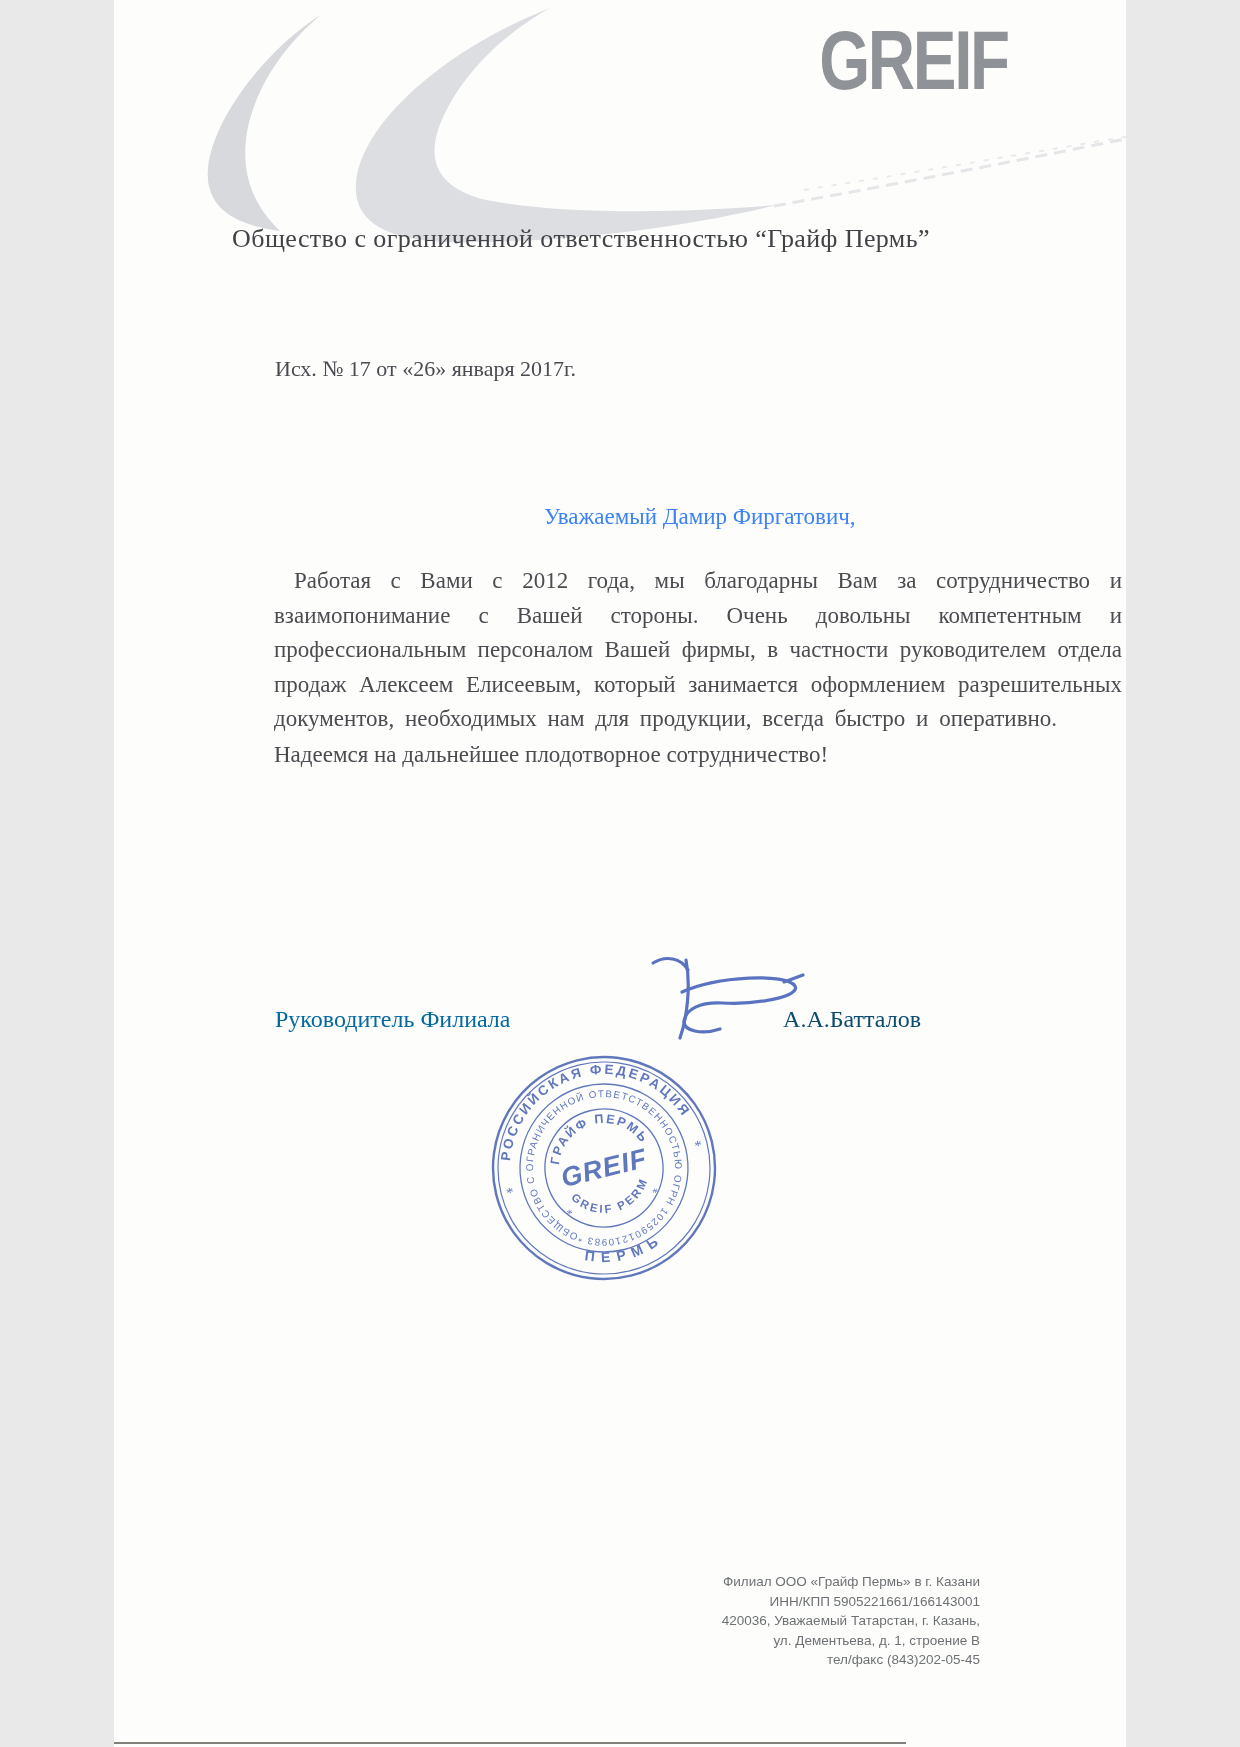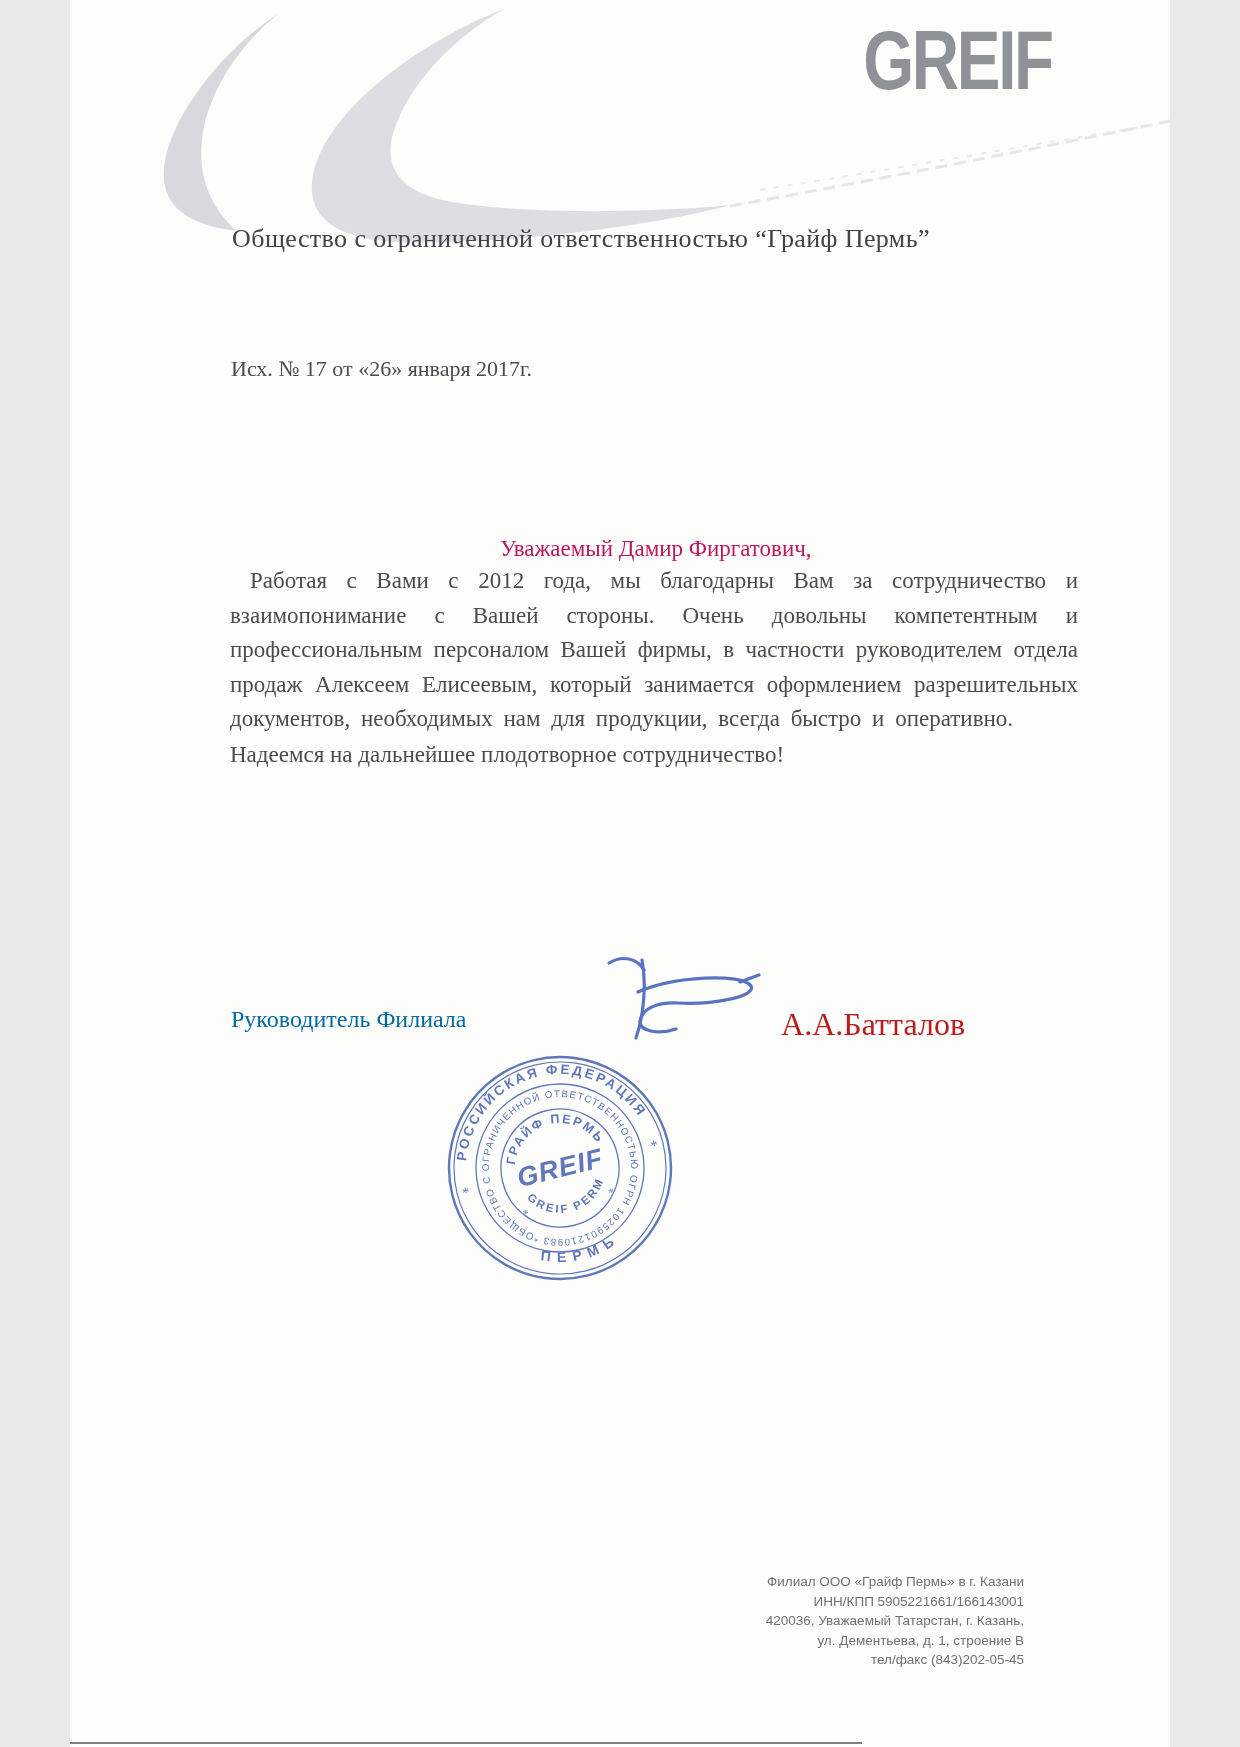--- a/index.html
+++ b/index.html
@@ -1,18 +1,18 @@
 <!DOCTYPE html>
 <html><head>
 <meta charset="utf-8">
 <style>
   html,body{margin:0;padding:0;background:#e9e9e9;}
   .page{
     position:relative;
-    width:1100px;height:1747px;
+    width:1012px;height:1747px;
     background:#fdfdfc;
     margin:0 auto;
     overflow:hidden;
     font-family:"Liberation Serif", serif;
     color:#47484c;
   }
   .swoosh{position:absolute;top:0;left:0;}
   .logo{
     position:absolute;top:18px;right:118px;
     font-family:"Liberation Sans", sans-serif;
@@ -26,38 +26,38 @@
     text-align:center;
     font-weight:normal;font-size:26px;color:#424347;
     letter-spacing:0.4px;
   }
   .refline{
     position:absolute;top:356px;left:161px;
     font-weight:normal;font-size:22px;color:#4a4b50;
   }
   .salutation{
     position:absolute;top:504px;left:430px;
-    font-size:23px;color:#be185d;margin-top:32px;
+    font-size:23px;color:#3b82f6;
   }
   .body-par{
     position:absolute;top:564px;left:160px;width:848px;
     font-size:23px;line-height:34.5px;color:#4b4c50;
     text-align:justify;text-indent:20px;word-spacing:5px;
   }
   .closing{
     position:absolute;top:742px;left:160px;
     font-size:23px;color:#4b4c50;
   }
   .sig-position{
     position:absolute;top:1006px;left:161px;
     font-size:24px;color:#0369a1;
   }
   .sig-name{
     position:absolute;top:1006px;right:205px;
-    font-size:32px;color:#b91c1c;
+    font-size:24px;color:#0c4a6e;
   }
   .signature-svg{position:absolute;top:948px;left:522px;}
   .stamp-svg{position:absolute;top:1050px;left:372px;opacity:0.9;}
   .footer{
     position:absolute;top:1552px;right:146px;
     text-align:right;
     font-family:"Liberation Sans", sans-serif;
     font-size:13.5px;line-height:19.5px;color:#6e7174;margin-top:20px;
   }
   .scan-line{

